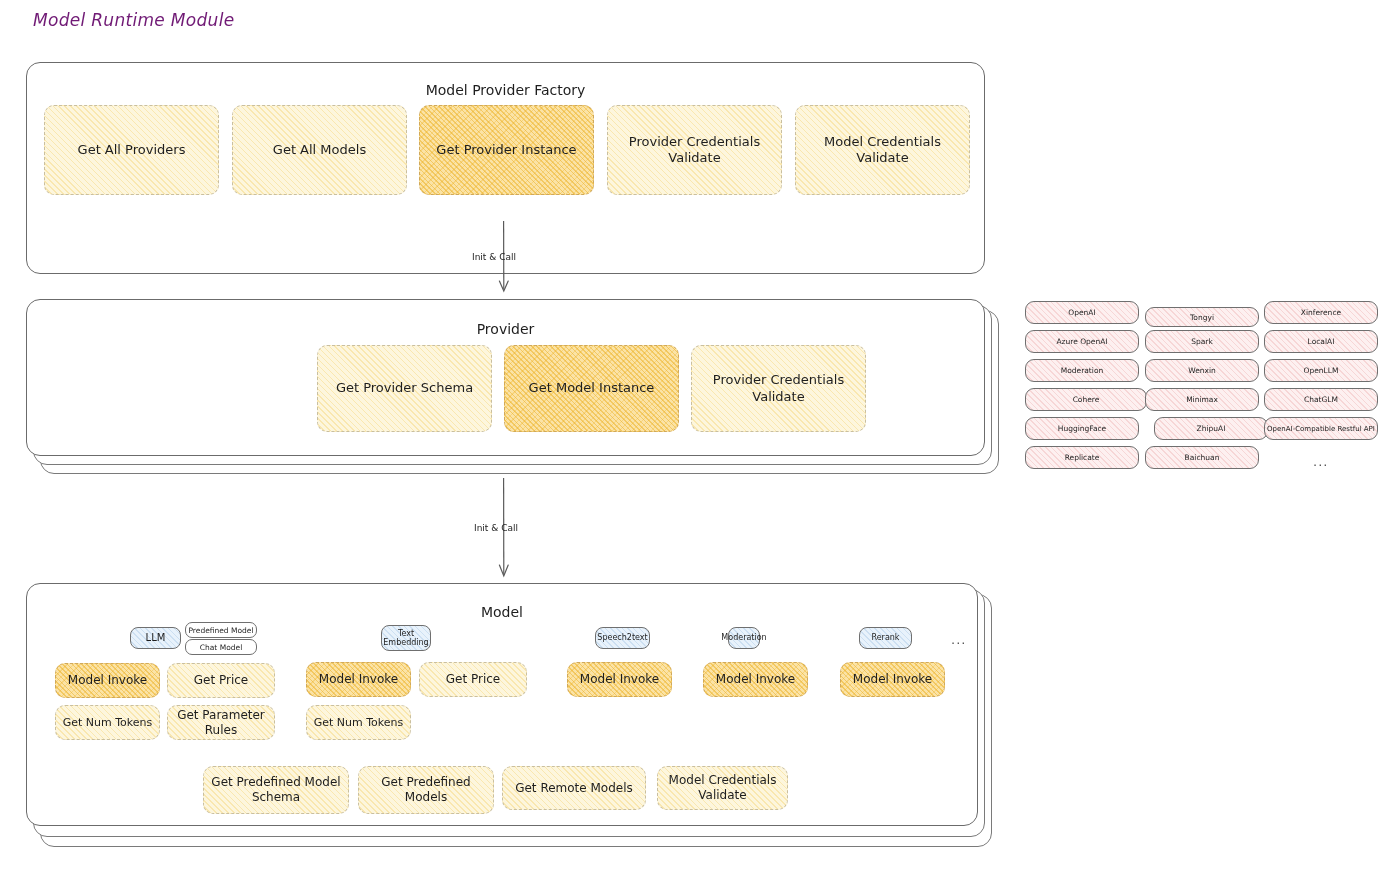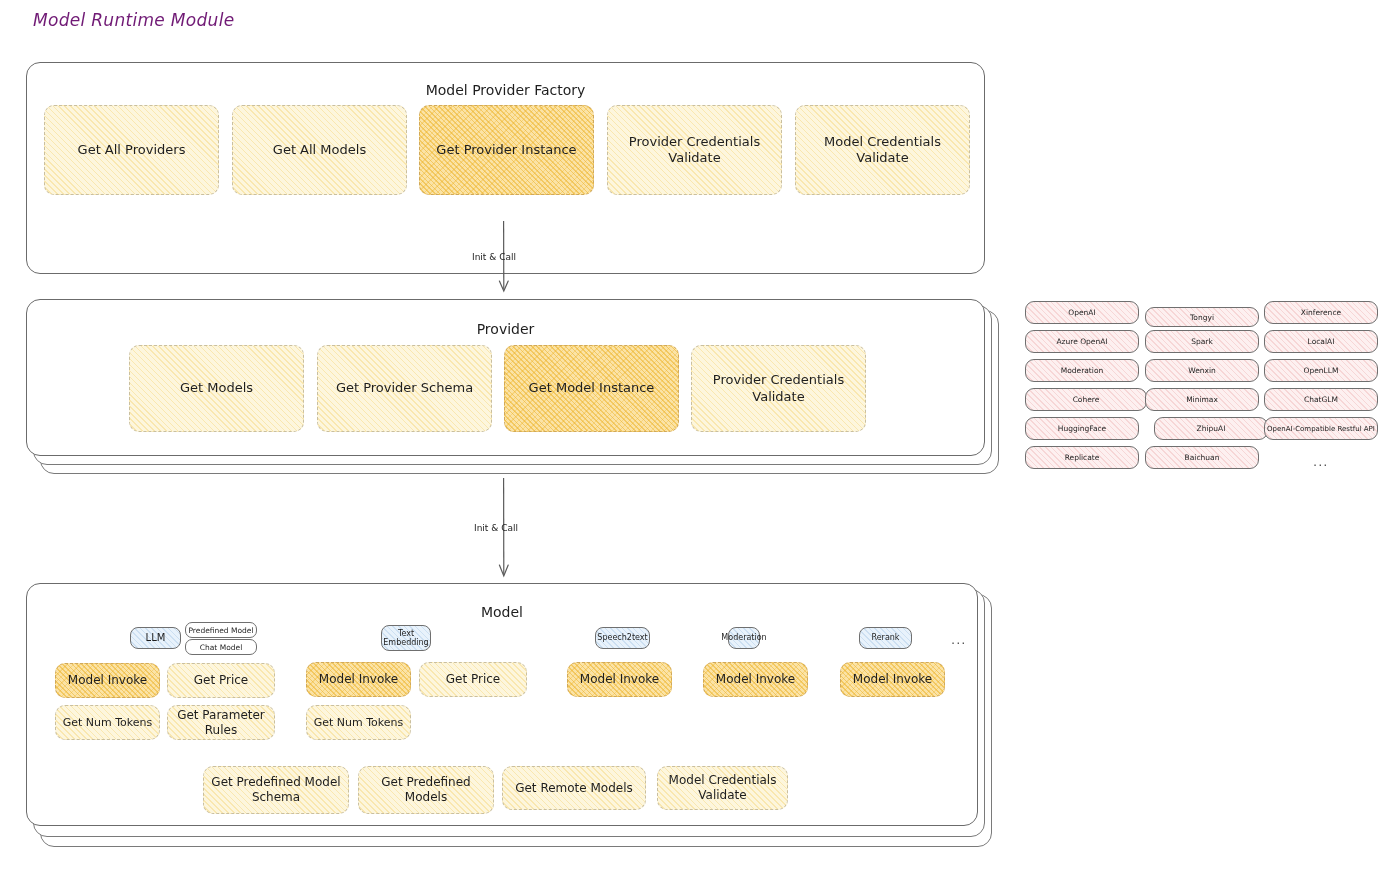--- a/index.html
+++ b/index.html
@@ -184,21 +184,20 @@
     <path d="M5.4 60 L9.8 70 L14.2 60" stroke="#5a5a5a" stroke-width="1.2" fill="none" stroke-linecap="round"></path>
   </svg>
   <div class="arrow-label" style="left:472px; top:252px;">Init &amp; Call</div>
 
   <div class="stack-layer" style="left:40px; top:310px; width:959px; height:164px;"></div>
   <div class="stack-layer" style="left:33px; top:305px; width:959px; height:160px;"></div>
   <div class="container" style="left:26px; top:299px; width:959px; height:157px;">
     <div class="container-title" style="top:21px;">Provider</div>
   </div>
 
-  <div class="node fs13" style="left:129px; top:345px; width:175px; height:87px;">Get Models</div>
 
   <div class="node fs13" style="left:317px; top:345px; width:175px; height:87px;">Get Provider Schema</div>
 
   <div class="node fs13 hi" style="left:504px; top:345px; width:175px; height:87px;">Get Model Instance</div>
 
   <div class="node fs13" style="left:691px; top:345px; width:175px; height:87px;">Provider Credentials Validate</div>
 
   <div class="chip" style="left:1025px; top:301px; width:114px; height:23px;">OpenAI</div>
   <div class="chip" style="left:1025px; top:330px; width:114px; height:23px;">Azure OpenAI</div>
   <div class="chip" style="left:1025px; top:359px; width:114px; height:23px;">Moderation</div>

